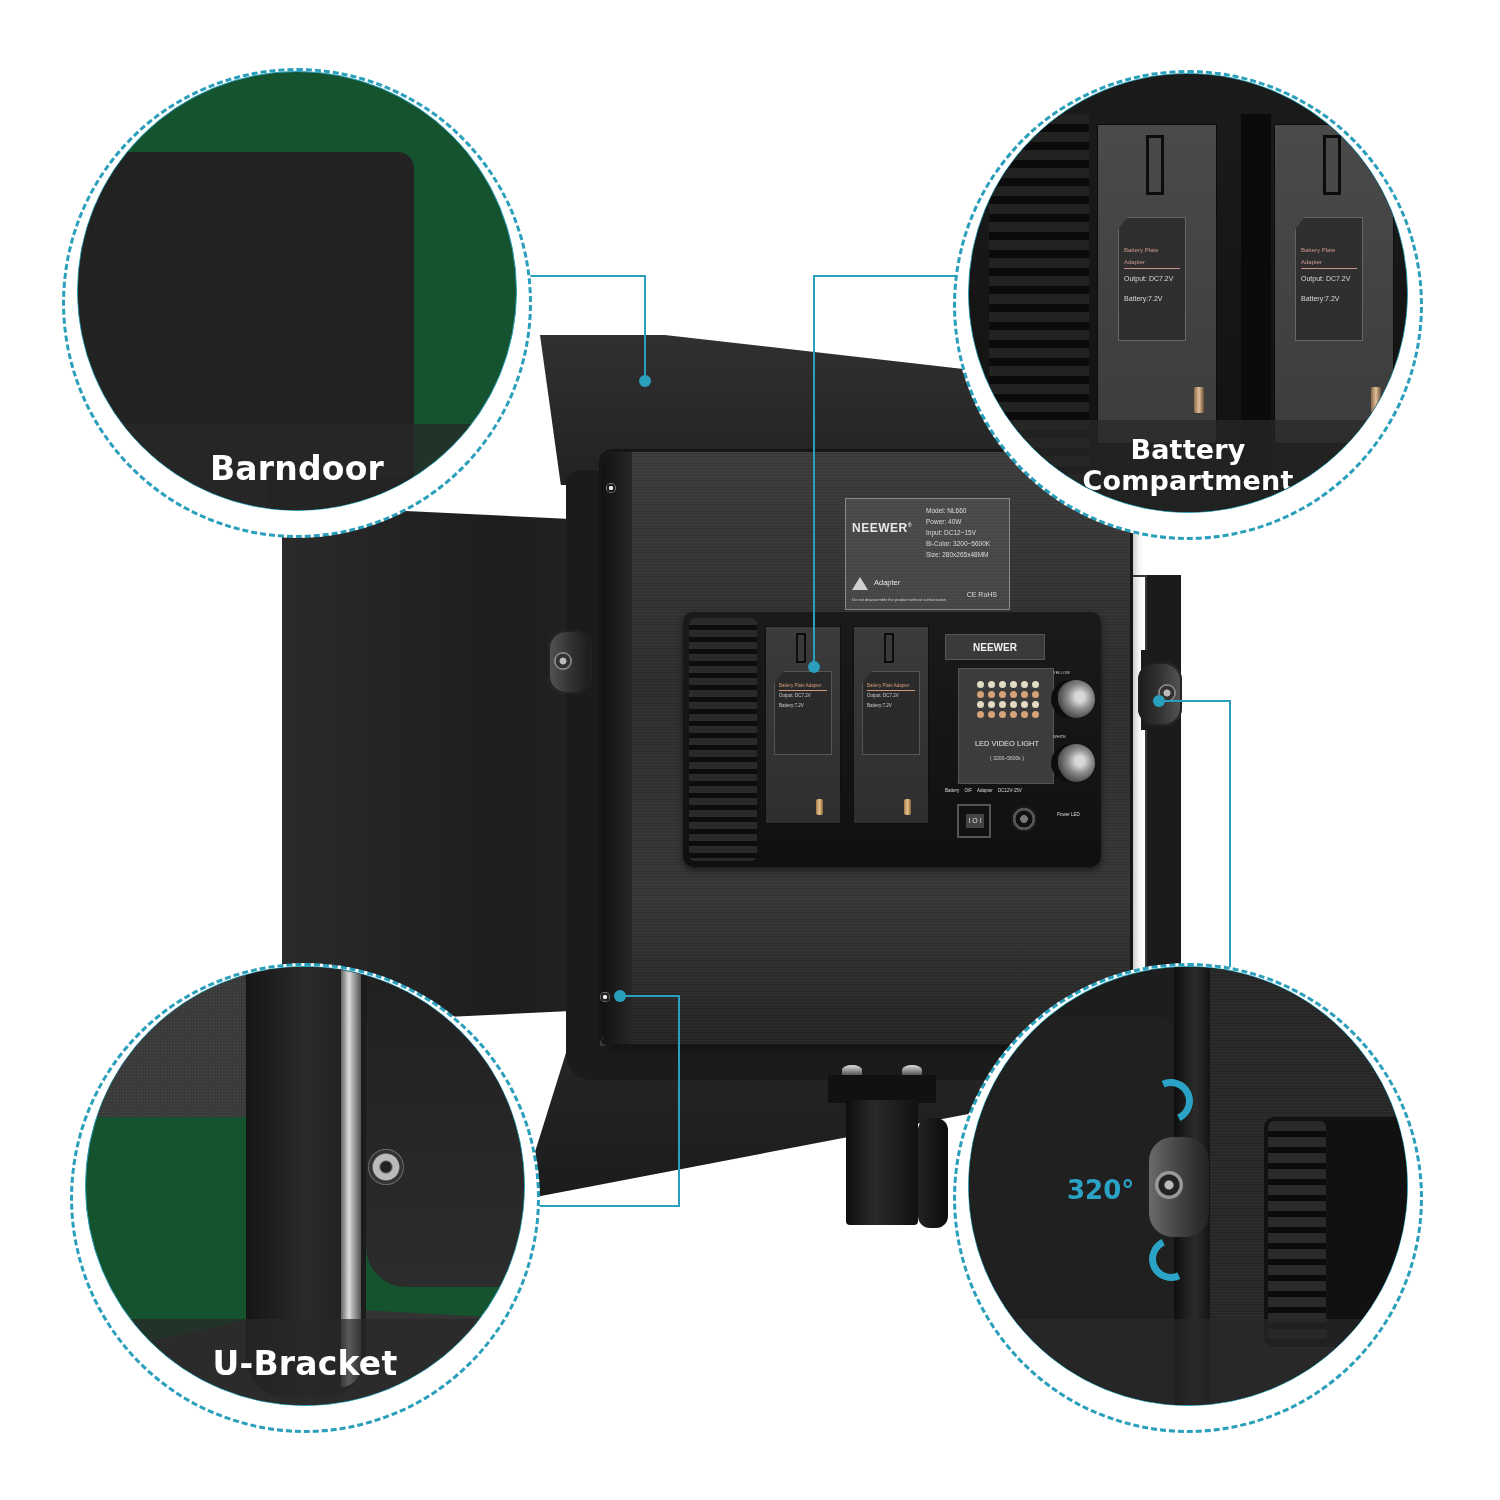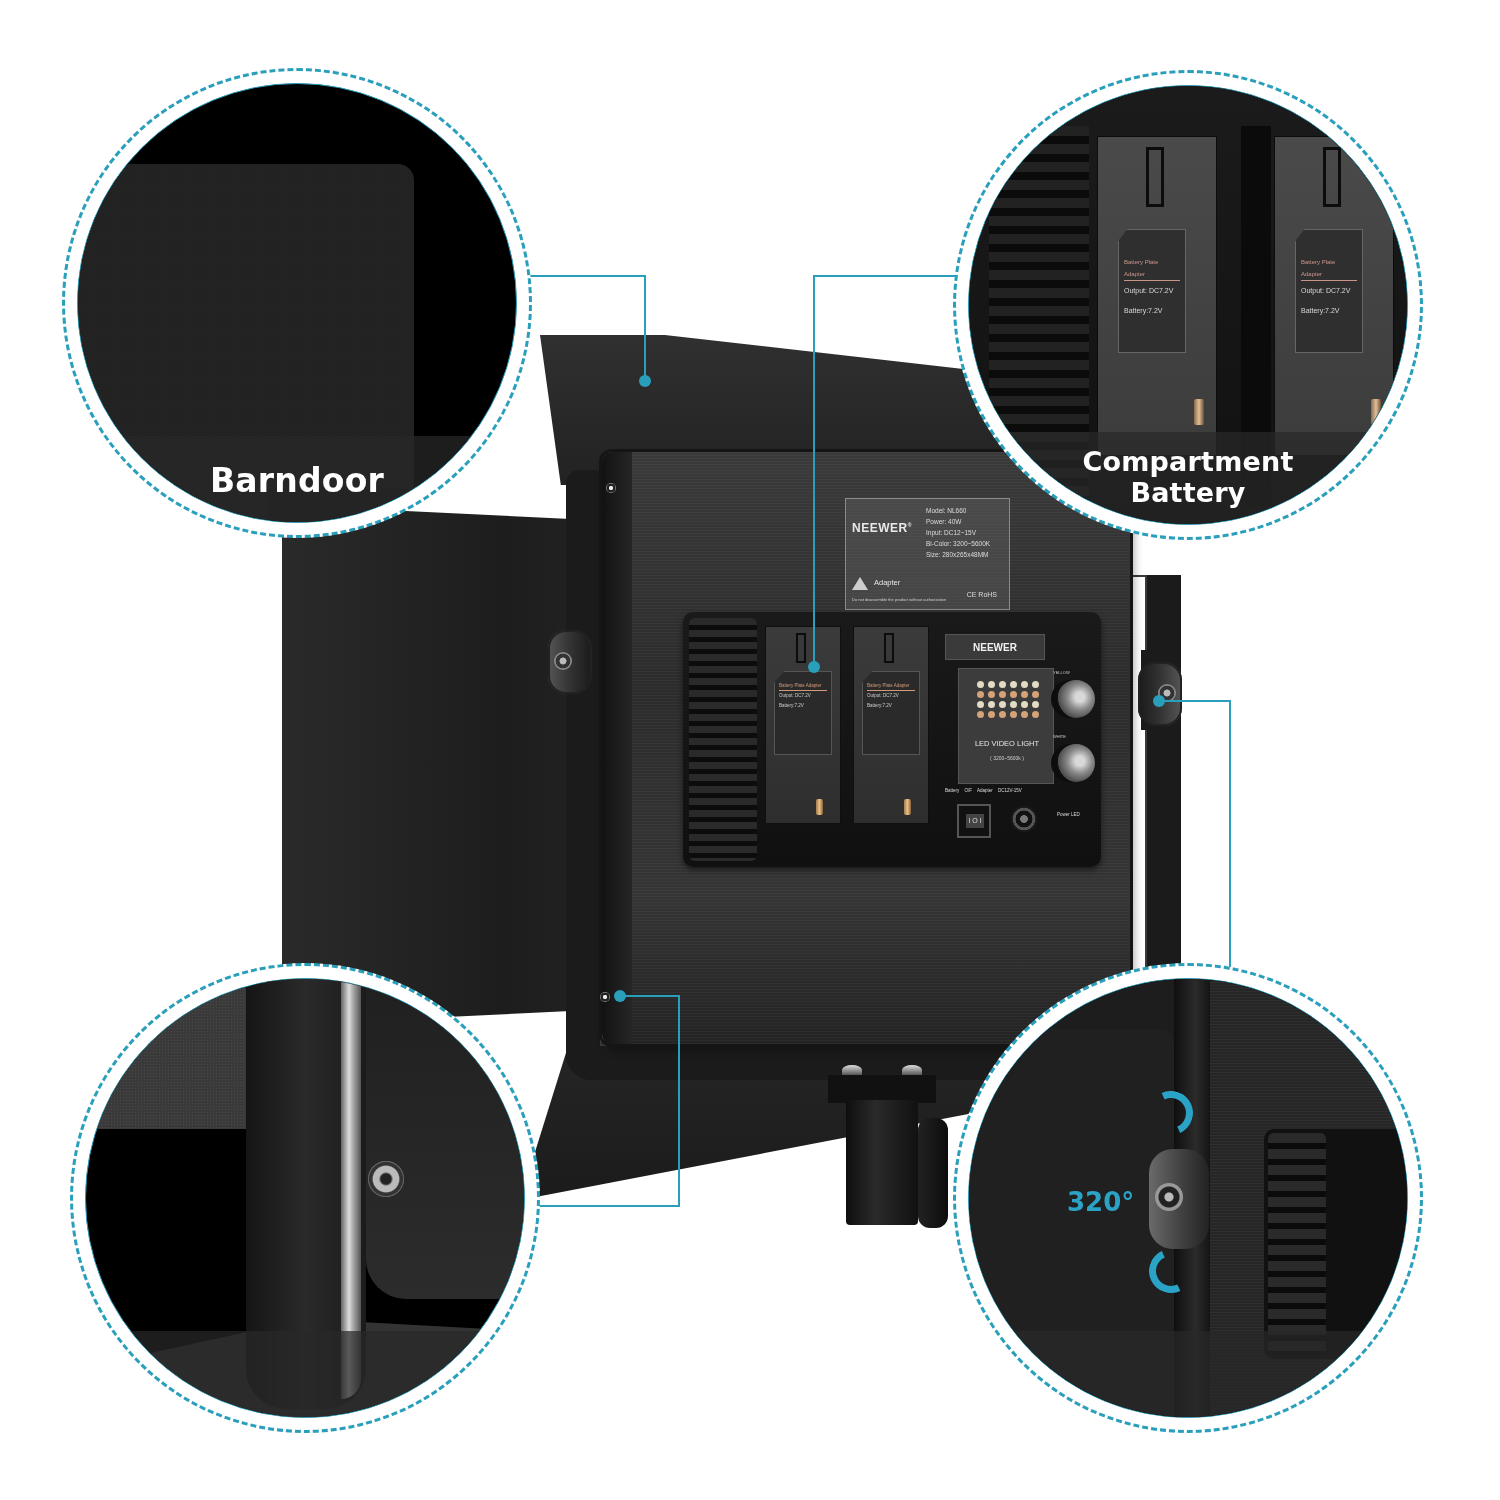--- a/index.html
+++ b/index.html
@@ -83,22 +83,22 @@
   .mount-tube { left: 846px; top: 1100px; width: 72px; height: 125px; background: linear-gradient(90deg,#0e0e0e,#2a2a2a 40%,#111); border-radius: 0 0 4px 4px; }
   .mount-knob { left: 918px; top: 1118px; width: 30px; height: 110px; background: linear-gradient(90deg,#222,#0c0c0c); border-radius: 12px; }
   .mount-bolt { position:absolute; width:20px; height:10px; border-radius:50% 50% 0 0; background: linear-gradient(180deg,#ddd,#555); }
 
   
   .lead { position:absolute; background:#2a9fbc; }
   .dot  { position:absolute; width:12px; height:12px; border-radius:50%; background:#2a9fbc; }
 
   
   .zc { position:absolute; width:470px; height:470px; border-radius:50%; border:3px dashed #2a9fbc; background:#fff; }
-  .zc .inner { position:absolute; left:12px; top:12px; width:440px; height:440px; border-radius:50%; overflow:hidden;
-               border:1.5px solid #2a9fbc; background:#000000; }
+  .zc .inner { position:absolute; left:12px; top:0; width:440px; height:440px; border-radius:50%; overflow:hidden;
+               border:1.5px solid #2a9fbc; background:#14532d; }
   .zc .caption-band { position:absolute; left:0; width:100%; height:110px; background: rgba(40,40,40,0.72); }
   .zc .caption { position:absolute; left:0; width:100%; text-align:center; color:#ffffff;
                  font-family: "DejaVu Sans", sans-serif; font-weight:bold; font-size:33px; letter-spacing:0.2px; line-height:38px; }
 
   
   #zc-barndoor { left: 62px; top: 68px; }
   .bd-sheet { position:absolute; left:-10px; top:80px; width:346px; height:420px; border-radius: 0 16px 0 0;
               background: radial-gradient(#1f1f1f 1px, #232323 1px) 0 0/3px 3px, #222; }
   .bd-lower { position:absolute; left:190px; top:405px; width:300px; height:60px; background:#1c1c1c; }
 
@@ -294,35 +294,36 @@
       <div class="clip"></div>
       <div class="plate">
         <div class="hdr">Battery Plate Adapter</div>
         <div>Output: DC7.2V</div>
         <div>Battery:7.2V</div>
       </div>
       <div class="pin" style="left:96px"></div>
     </div>
     <div class="caption-band" style="top:346px"></div>
     <div class="caption" style="top:360px;font-size:27px;line-height:31px">
+      <div>Battery</div>
       <div>Compartment</div>
-      <div>Battery</div>
     </div>
   </div>
 </div>
 
 <div class="zc" id="zc-ubracket">
   <div class="inner">
     <div class="ub-felt"></div>
     <div class="ub-lowfelt"></div>
     <div class="ub-panel"></div>
     <div class="ub-arm"></div>
     <div class="ub-edge"></div>
     <div class="ub-screw"></div>
     <div class="caption-band" style="top:352px"></div>
+    <div class="caption" style="top:378px">U-Bracket</div>
   </div>
 </div>
 
 <div class="zc" id="zc-knob">
   <div class="inner">
     <div class="fk-bg"></div>
     <div class="fk-door"></div>
     <div class="fk-bar"></div>
     <div class="fk-panel"></div>
     <div class="fk-module">

